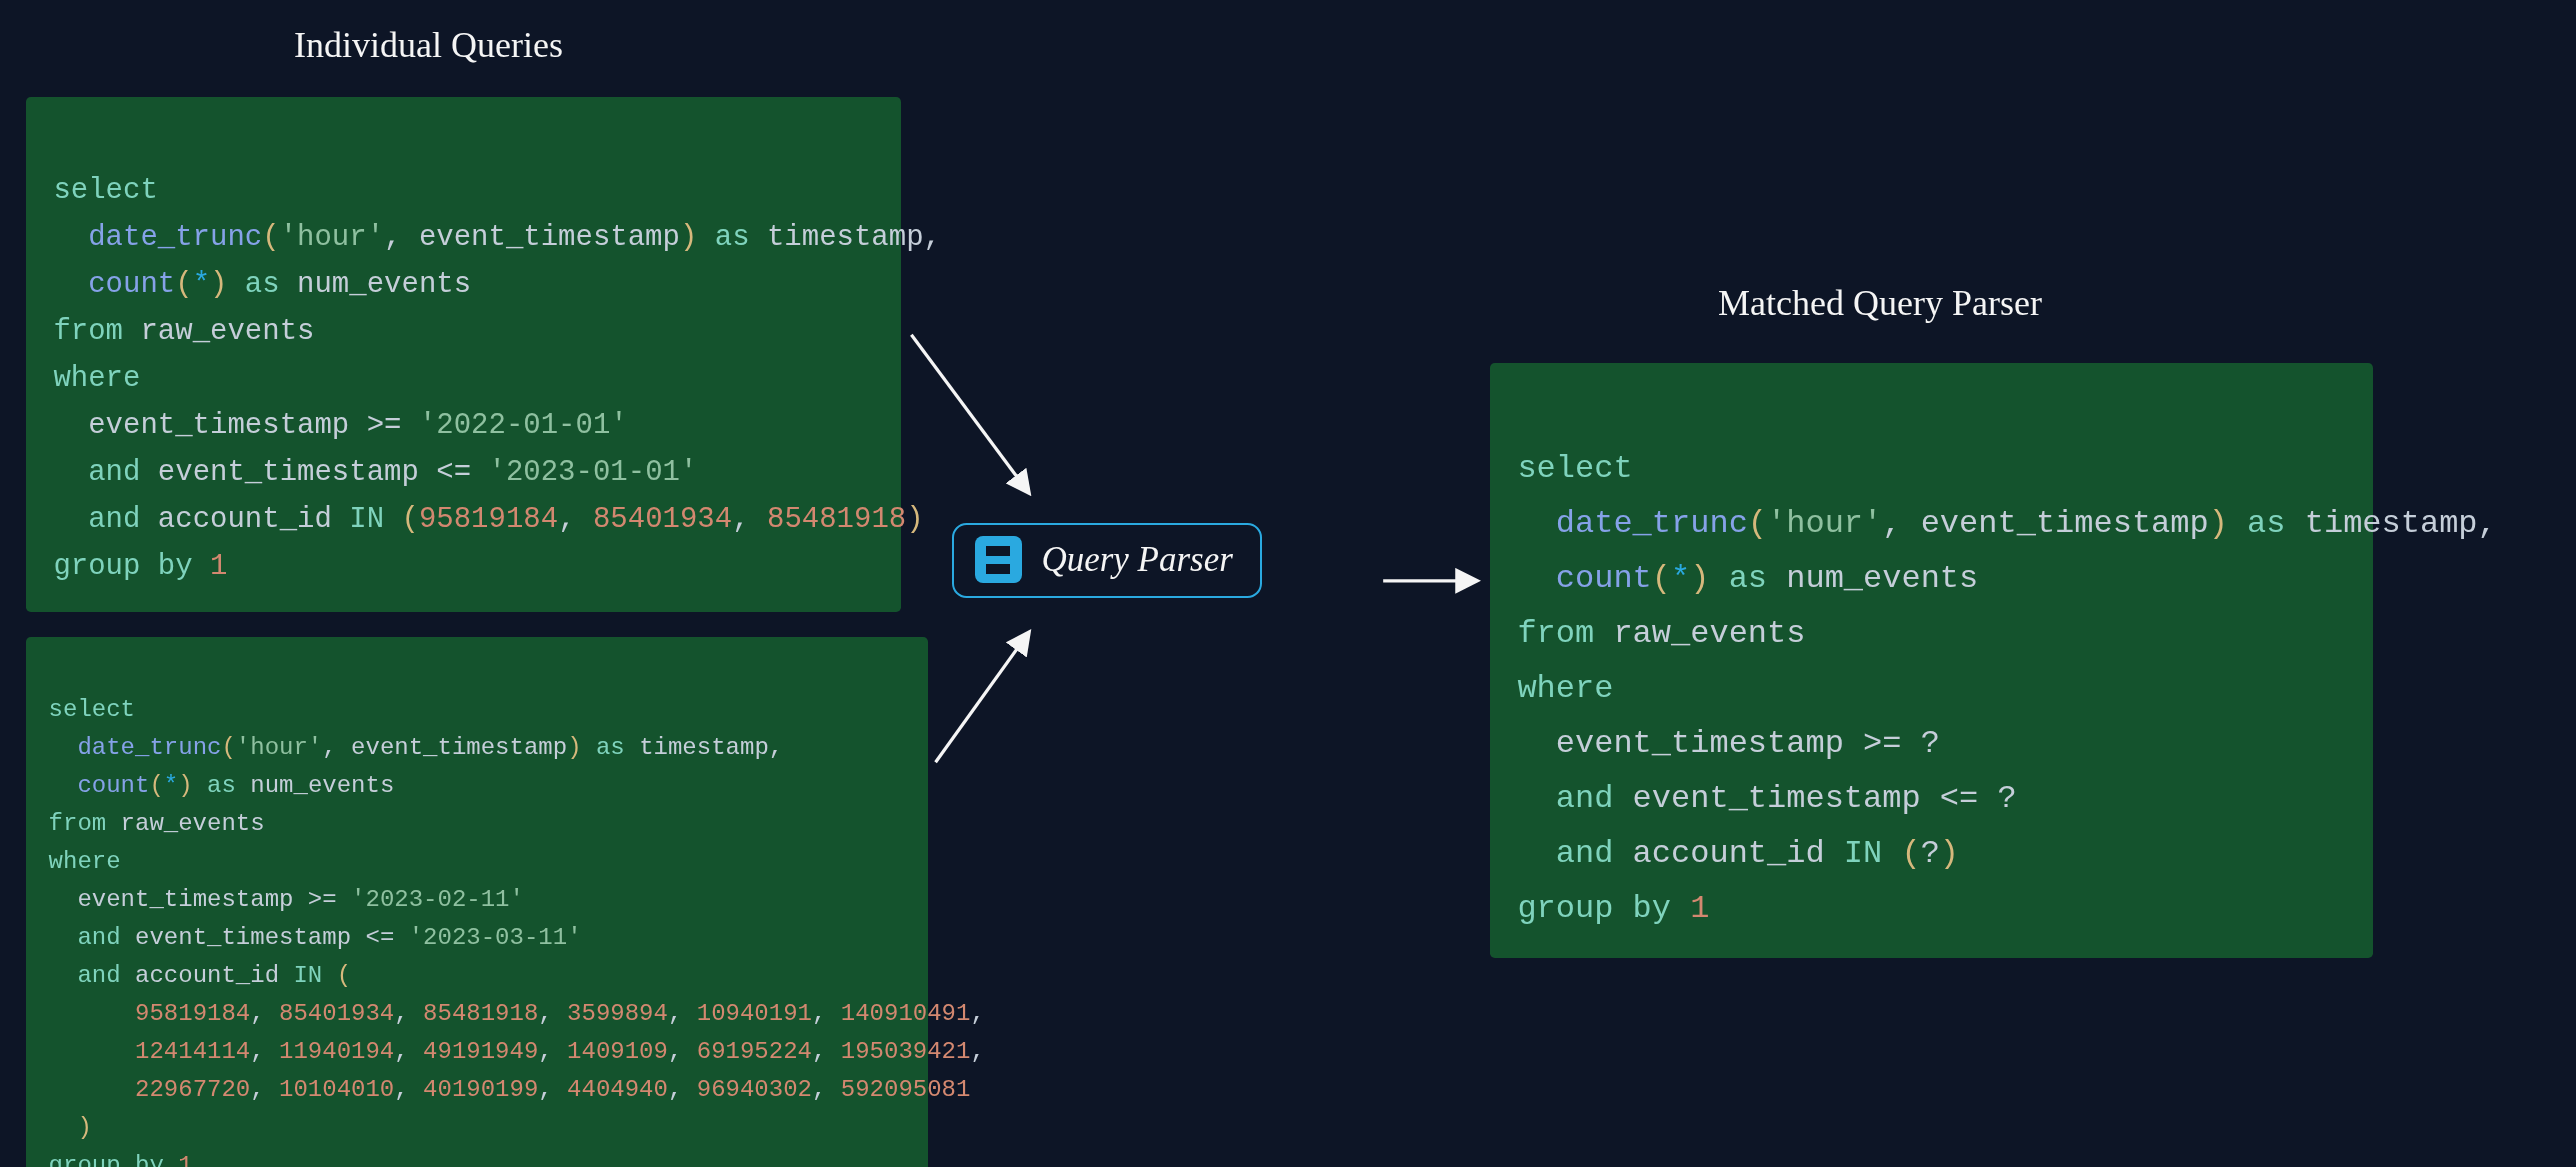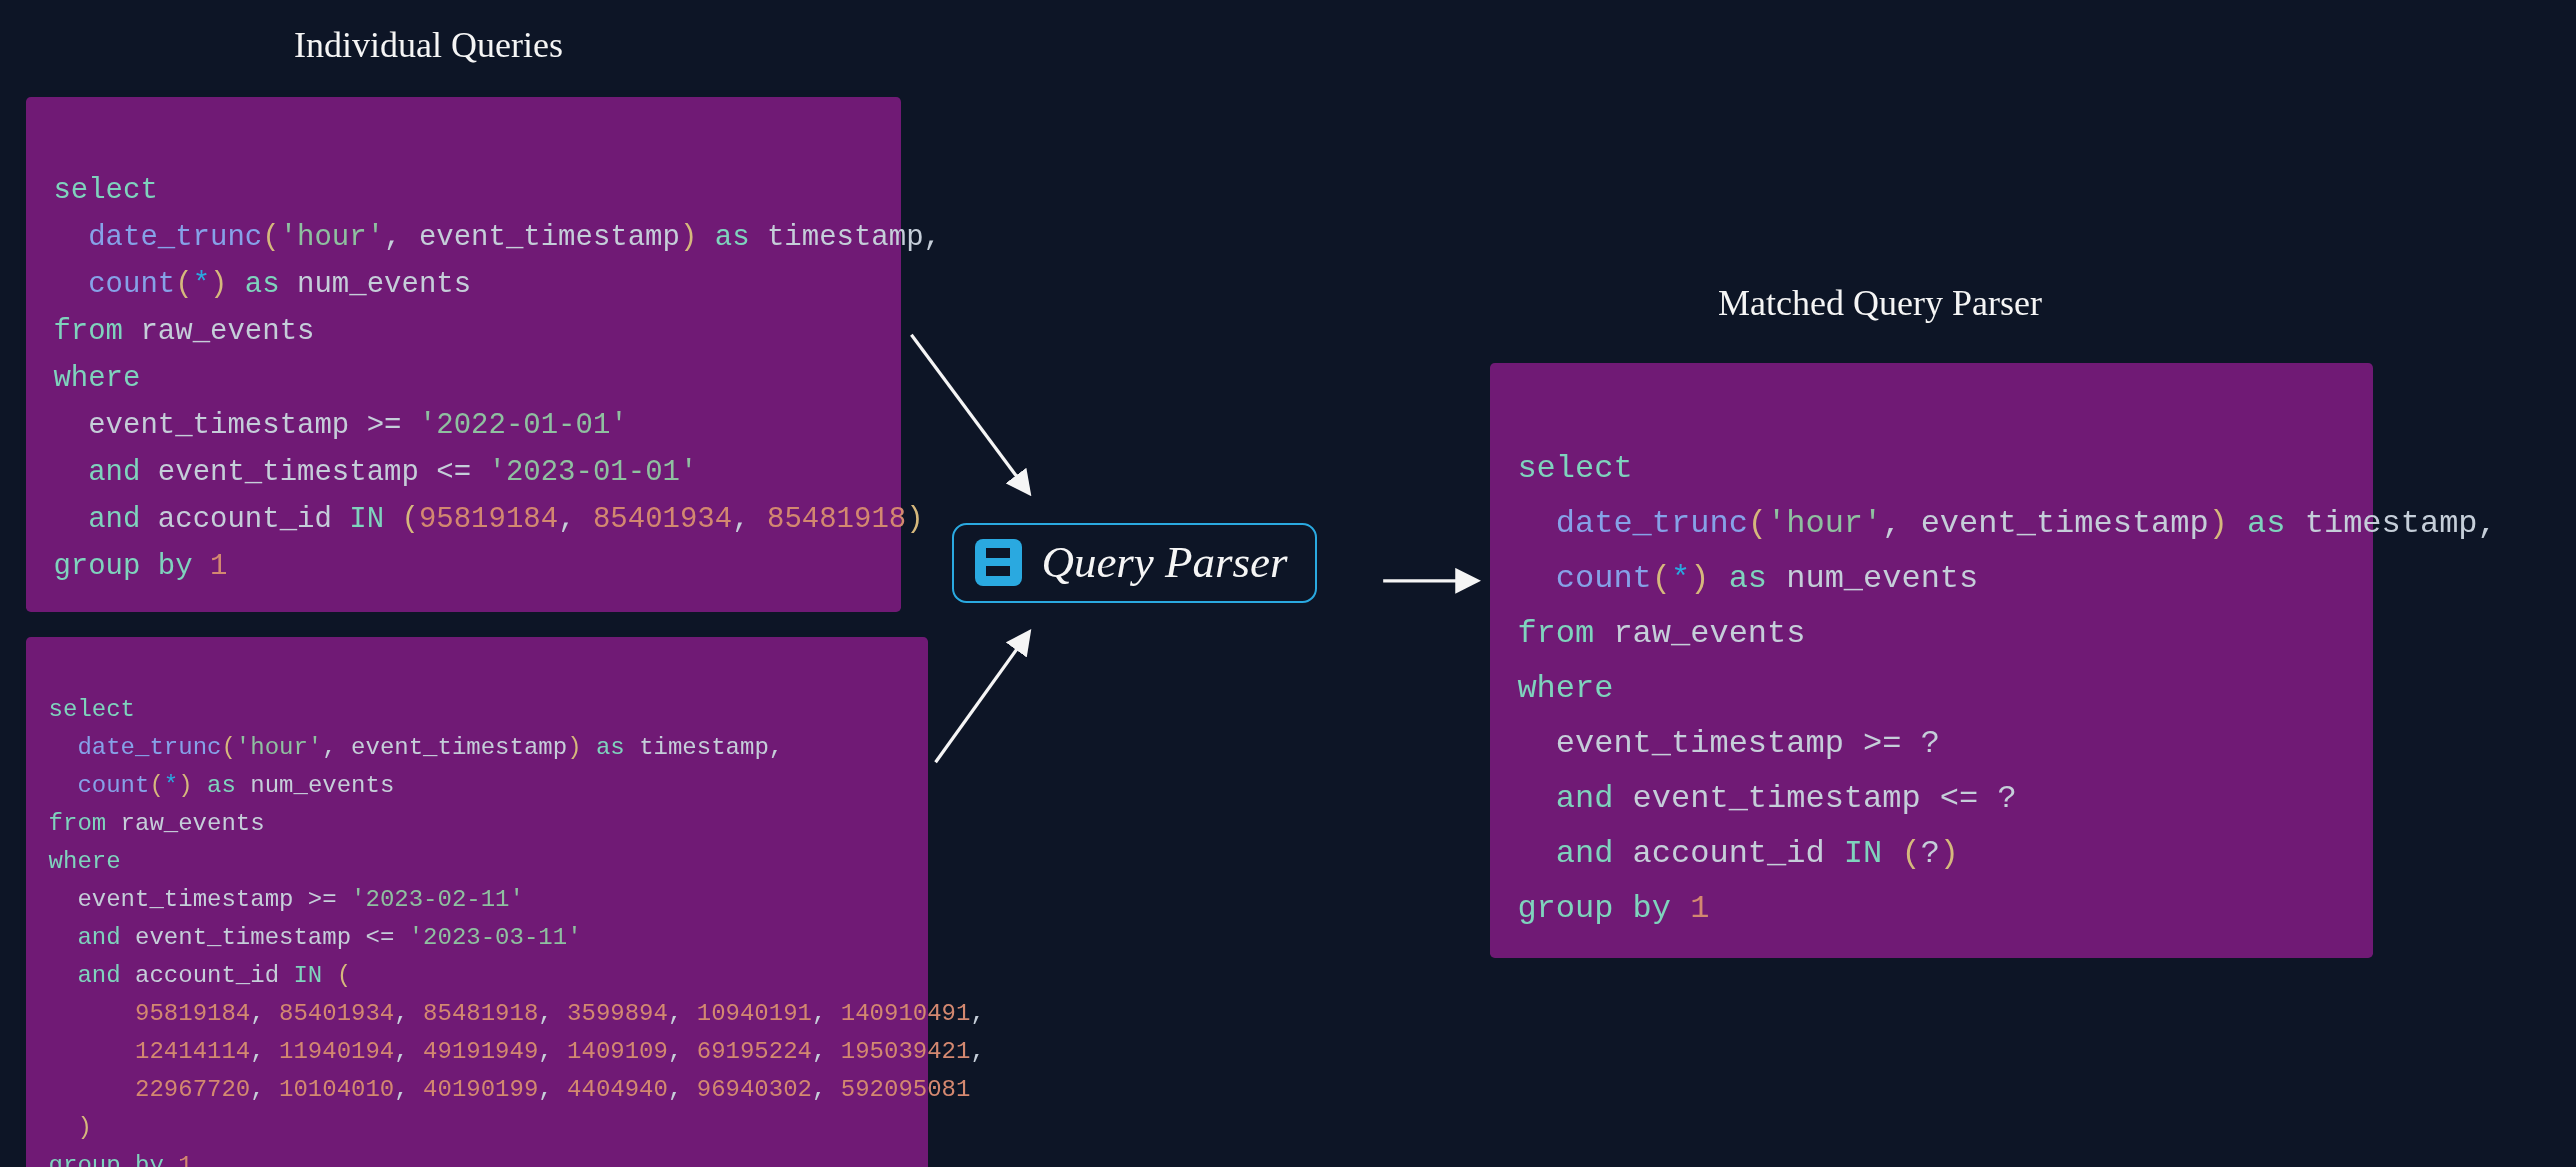--- a/index.html
+++ b/index.html
@@ -13,42 +13,42 @@
     overflow: hidden;
   }
   .heading {
     font-family: "Comic Sans MS", "Segoe Script", cursive;
     color: #f5f5f5;
     font-size: 36px;
     font-weight: 500;
     position: absolute;
   }
   .codebox {
-    background: #701a75;
+    background: #14532d;
     border-radius: 4.8px;
     padding: 22.6px 27.4px;
     font-family: "Consolas", "Menlo", "Courier New", monospace;
     white-space: pre;
     position: absolute;
   }
   .parserbox {
     position: absolute;
     border: 2.4px solid #2aa9e0;
     border-radius: 14.5px;
     background: #0d1526;
     display: flex;
     align-items: center;
     padding: 11.3px 27.4px 13px 21px;
     gap: 19.4px;
   }
   .parser-label {
     font-family: "Comic Sans MS", "Segoe Script", cursive;
     font-style: italic;
     color: #f5f5f5;
-    font-size: 45px;
+    font-size: 35px;
   }
   .logo {
     width: 47px; height: 47px;
     background: #2aa9e0;
     border-radius: 8px;
     position: relative;
   }
   .logo::before {
     content:""; position:absolute;
     left:11.3px; top:9.7px; width:24px; height:9.7px;

